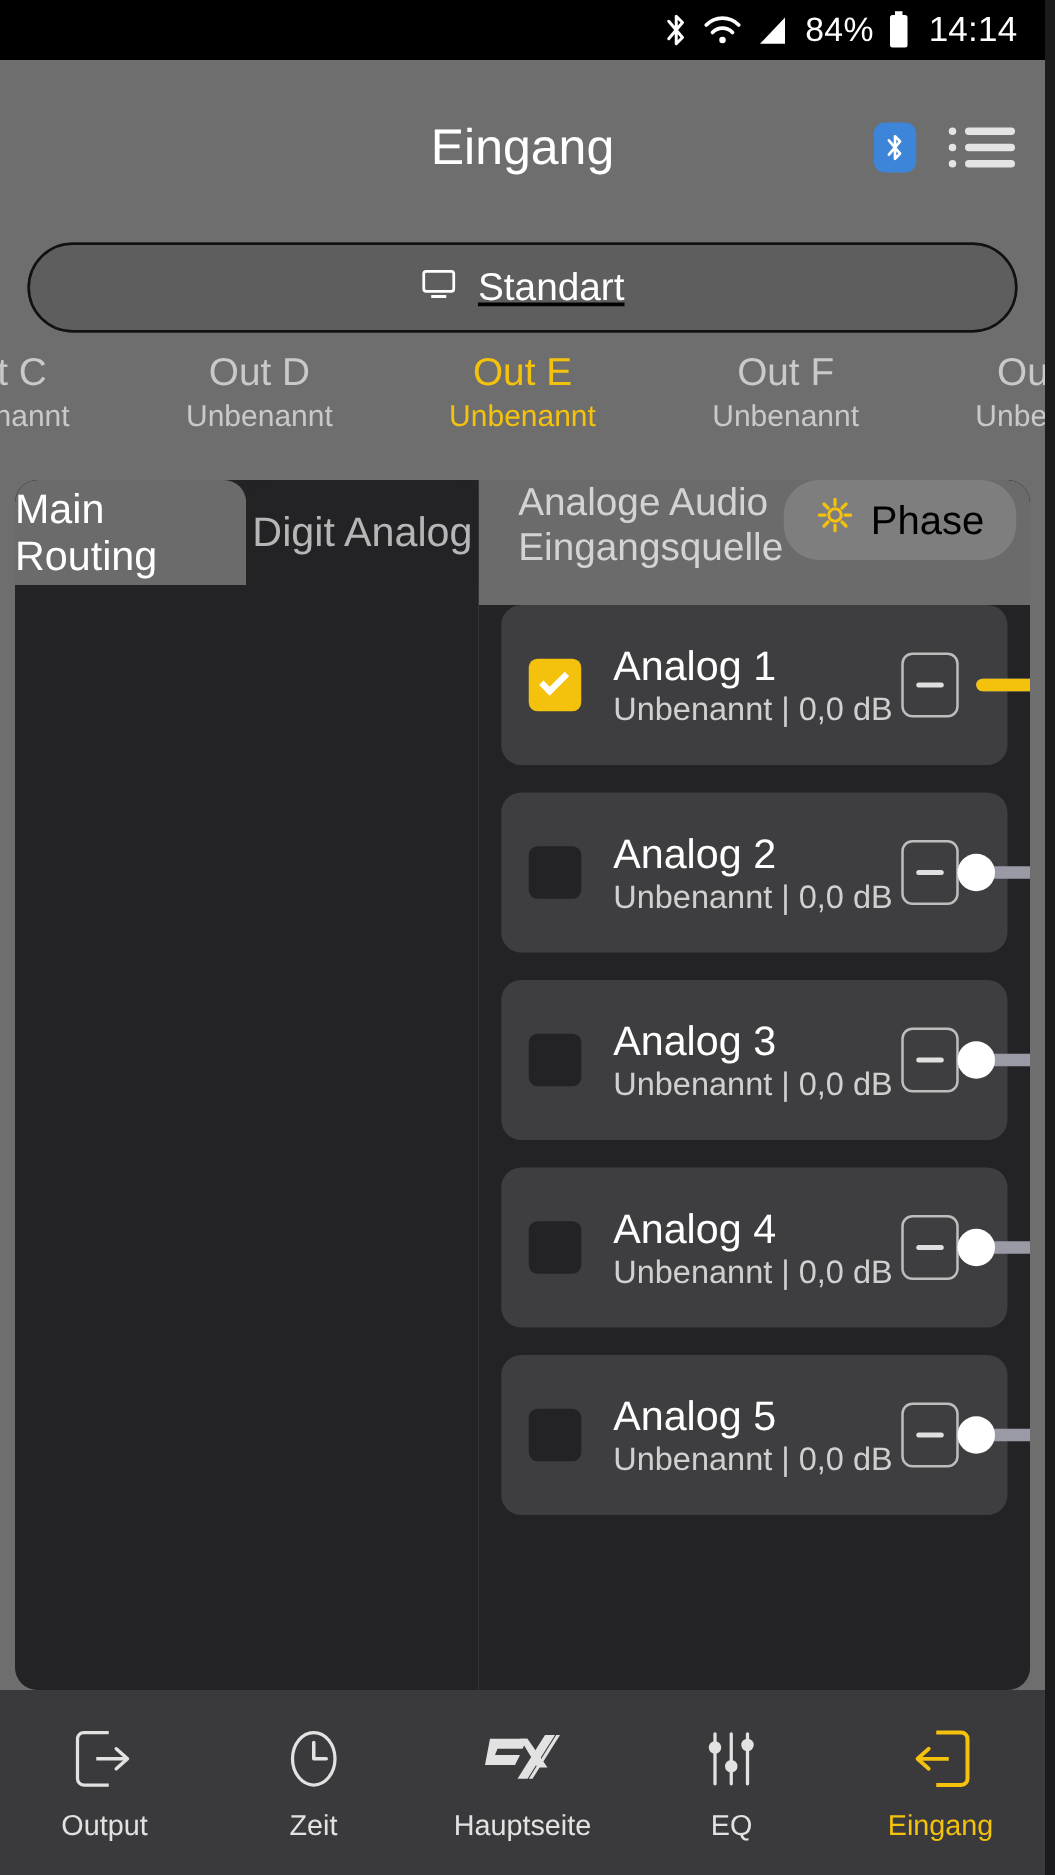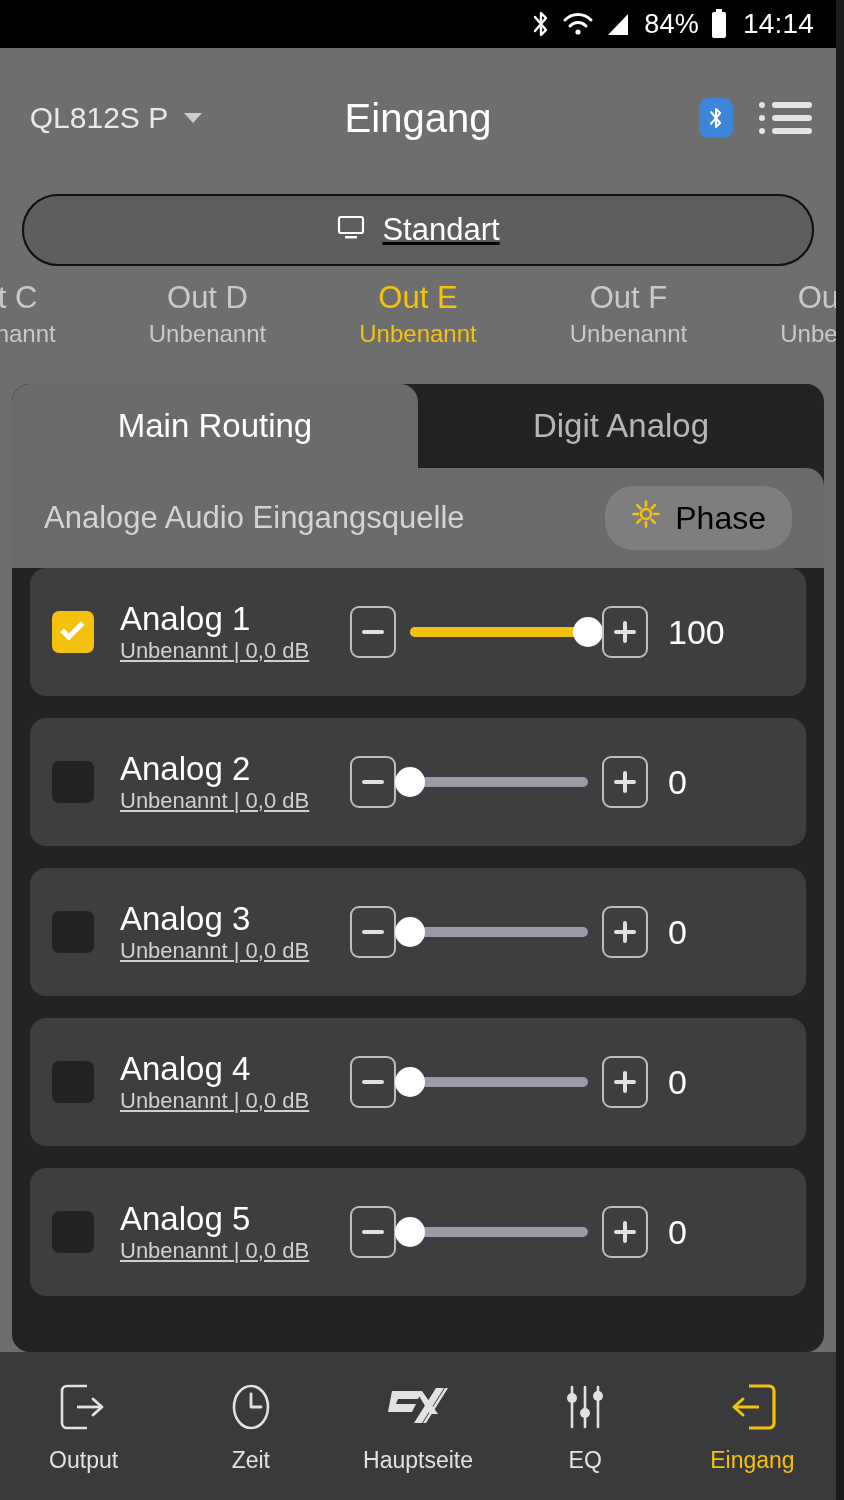--- a/index.html
+++ b/index.html
@@ -158,21 +158,20 @@
   .chan.active .chan-name,
   .chan.active .chan-sub { color: #f4c20d; }
 
   
   .card {
     margin: 18px 12px 0 12px;
     background: #232326;
     border-radius: 18px;
     flex: 1 1 auto;
     display: flex;
-    flex-direction: column;
     overflow: hidden;
     min-height: 0;
   }
   .tabs { display: flex; height: 84px; flex: 0 0 auto; }
   .tab {
     flex: 1 1 0;
     display: flex;
     align-items: center;
     justify-content: center;
     font-size: 33px;
@@ -192,24 +191,23 @@
     flex: 1 1 auto;
     display: flex;
     flex-direction: column;
     border-radius: 0 18px 0 0;
     overflow: hidden;
     min-height: 0;
   }
   .panel-head {
     height: 100px;
     display: flex;
-    align-items: center;
+    align-items: flex-start;
     padding: 0 32px;
     flex: 0 0 auto;
-    gap: 23px;
   }
   .panel-title { color: #d3d3d3; font-size: 31px; }
   .phase-btn {
     margin-left: auto;
     background: #7e7e7e;
     border-radius: 28px;
     height: 64px;
     padding: 0 26px;
     display: flex;
     align-items: center;
@@ -248,21 +246,21 @@
     width: 22px; height: 12px;
     border-left: 5px solid #ffffff;
     border-bottom: 5px solid #ffffff;
     transform: rotate(-45deg) translate(2px, -3px);
     display: none;
   }
   .cbox.on .tick { display: block; }
 
   .labels { margin-left: 26px; width: 230px; flex: 0 0 auto; }
   .lab-main { color: #ffffff; font-size: 33px; }
-  .lab-sub { color: #d0d0d0; font-size: 22px; margin-top: 4px; text-decoration: underline; }
+  .lab-sub { color: #d0d0d0; font-size: 26px; margin-top: 4px; }
 
   .ctrl { display: flex; align-items: center; gap: 14px; flex: 0 0 auto; }
   .stepper {
     width: 46px; height: 52px;
     border: 2px solid #bdbdbd;
     border-radius: 9px;
     display: flex;
     align-items: center;
     justify-content: center;
     position: relative;
@@ -360,24 +358,20 @@
     <span class="sb-icon">
       <svg width="20" height="32" viewBox="0 0 20 32">
           <rect x="7" y="1" width="6" height="3" fill="#fff"></rect>
           <rect x="3" y="4" width="14" height="26" rx="2" fill="#fff"></rect>
         </svg>
     </span>
     <span class="sb-text sb-time">14:14</span>
   </div>
 
   <div class="header">
-    <div class="device">
-      <span class="device-name">QL812S P</span>
-      <span class="chev-down"></span>
-    </div>
     <div class="title">Eingang</div>
     <div class="header-right">
       <span class="bt-badge">
         <svg width="18" height="26" viewBox="0 0 22 30">
             <path d="M5 8 L16 21 L11 26 L11 4 L16 9 L5 22" fill="none" stroke="#fff" stroke-width="2.6" stroke-linejoin="round" stroke-linecap="round"></path>
           </svg>
       </span>
       <span class="list-icon">
         <span class="list-row">
             <span class="list-dot"></span>

